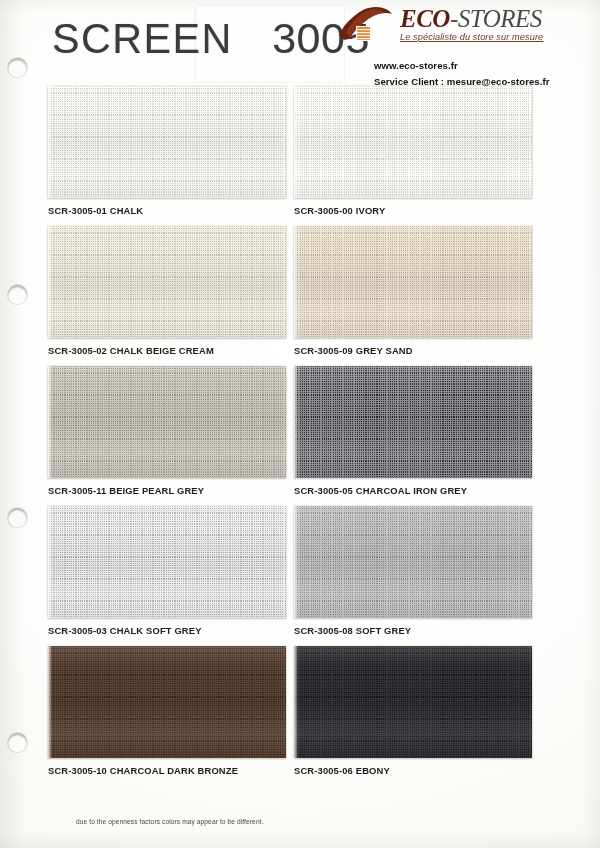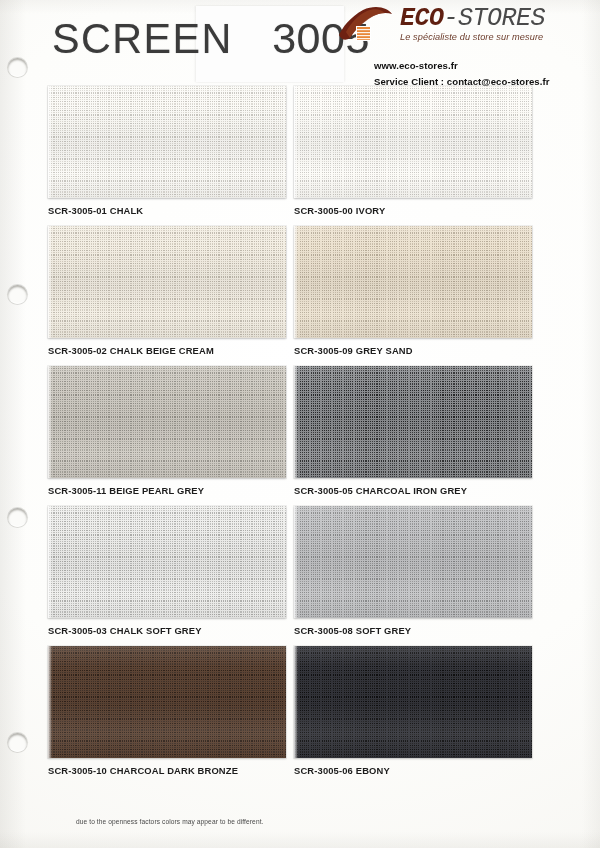--- a/index.html
+++ b/index.html
@@ -104,21 +104,21 @@
     z-index: 4;
   }
   #logo-row {
     display: flex;
     align-items: flex-start;
     gap: 6px;
   }
   #house-icon { flex: 0 0 auto; margin-top: 1px; }
   #logo-text { position: relative; padding-top: 2px; }
   #logo-wordmark {
-    font-family: Liberation Mono, monospace;
+    font-family: Liberation Serif, serif;
     font-size: 25px;
     font-weight: 400;
     letter-spacing: -.5px;
     line-height: 1;
     white-space: nowrap;
   }
   #logo-wordmark .eco {
     color: #5f1f10;
     font-weight: 700;
     font-style: italic;
@@ -128,20 +128,21 @@
     font-weight: 400;
     font-style: italic;
   }
   #logo-tagline {
     margin-top: 1px;
     font-size: 9.2px;
     font-style: italic;
     color: #6b3b2a;
     letter-spacing: .1px;
     white-space: nowrap;
+    text-decoration: underline;
   }
 
   #contact {
     margin-top: 9px;
     margin-left: 38px;
     font-size: 9.6px;
     font-weight: 700;
     color: #111;
     line-height: 1.62;
     letter-spacing: .05px;
@@ -255,21 +256,21 @@
           <span id="logo-wordmark">
             <span class="eco">ECO</span><span class="stores">-</span><span class="stores">STORES</span>
           </span>
           <span id="logo-tagline" style="display:block">Le spécialiste du store sur mesure</span>
         </span>
 
       </div>
 
       <div id="contact">
         <div>www.eco-stores.fr</div>
-        <div>Service Client :  contact@eco-stores.fr</div>
+        <div>Service Client :  mesure@eco-stores.fr</div>
       </div>
     </div>
   </div>
 
   <div id="grid">
       <div class="row">
         <div class="cell">
           <div class="swatch" style="background: rgb(244, 241, 234);">
             <div class="weave" style="background-color: rgb(226, 220, 205); background-image: repeating-linear-gradient(90deg, rgb(251, 250, 246) 0px, rgb(251, 250, 246) 1.1px, rgba(0, 0, 0, 0) 1.1px, rgba(0, 0, 0, 0) 2.2px), repeating-linear-gradient(0deg, rgb(251, 250, 246) 0px, rgb(251, 250, 246) 1.1px, rgba(0, 0, 0, 0) 1.1px, rgba(0, 0, 0, 0) 2.2px), repeating-linear-gradient(90deg, rgba(255, 255, 255, 0.1) 0px, rgba(255, 255, 255, 0.1) 1.1px, rgba(0, 0, 0, 0.1) 1.1px, rgba(0, 0, 0, 0.1) 2.2px), repeating-linear-gradient(0deg, rgba(255, 255, 255, 0.07) 0px, rgba(255, 255, 255, 0.07) 2.2px, rgba(0, 0, 0, 0.09) 2.2px, rgba(0, 0, 0, 0.09) 4.4px), linear-gradient(rgb(244, 241, 234), rgb(244, 241, 234));"></div>
             <div class="sheen"></div>

